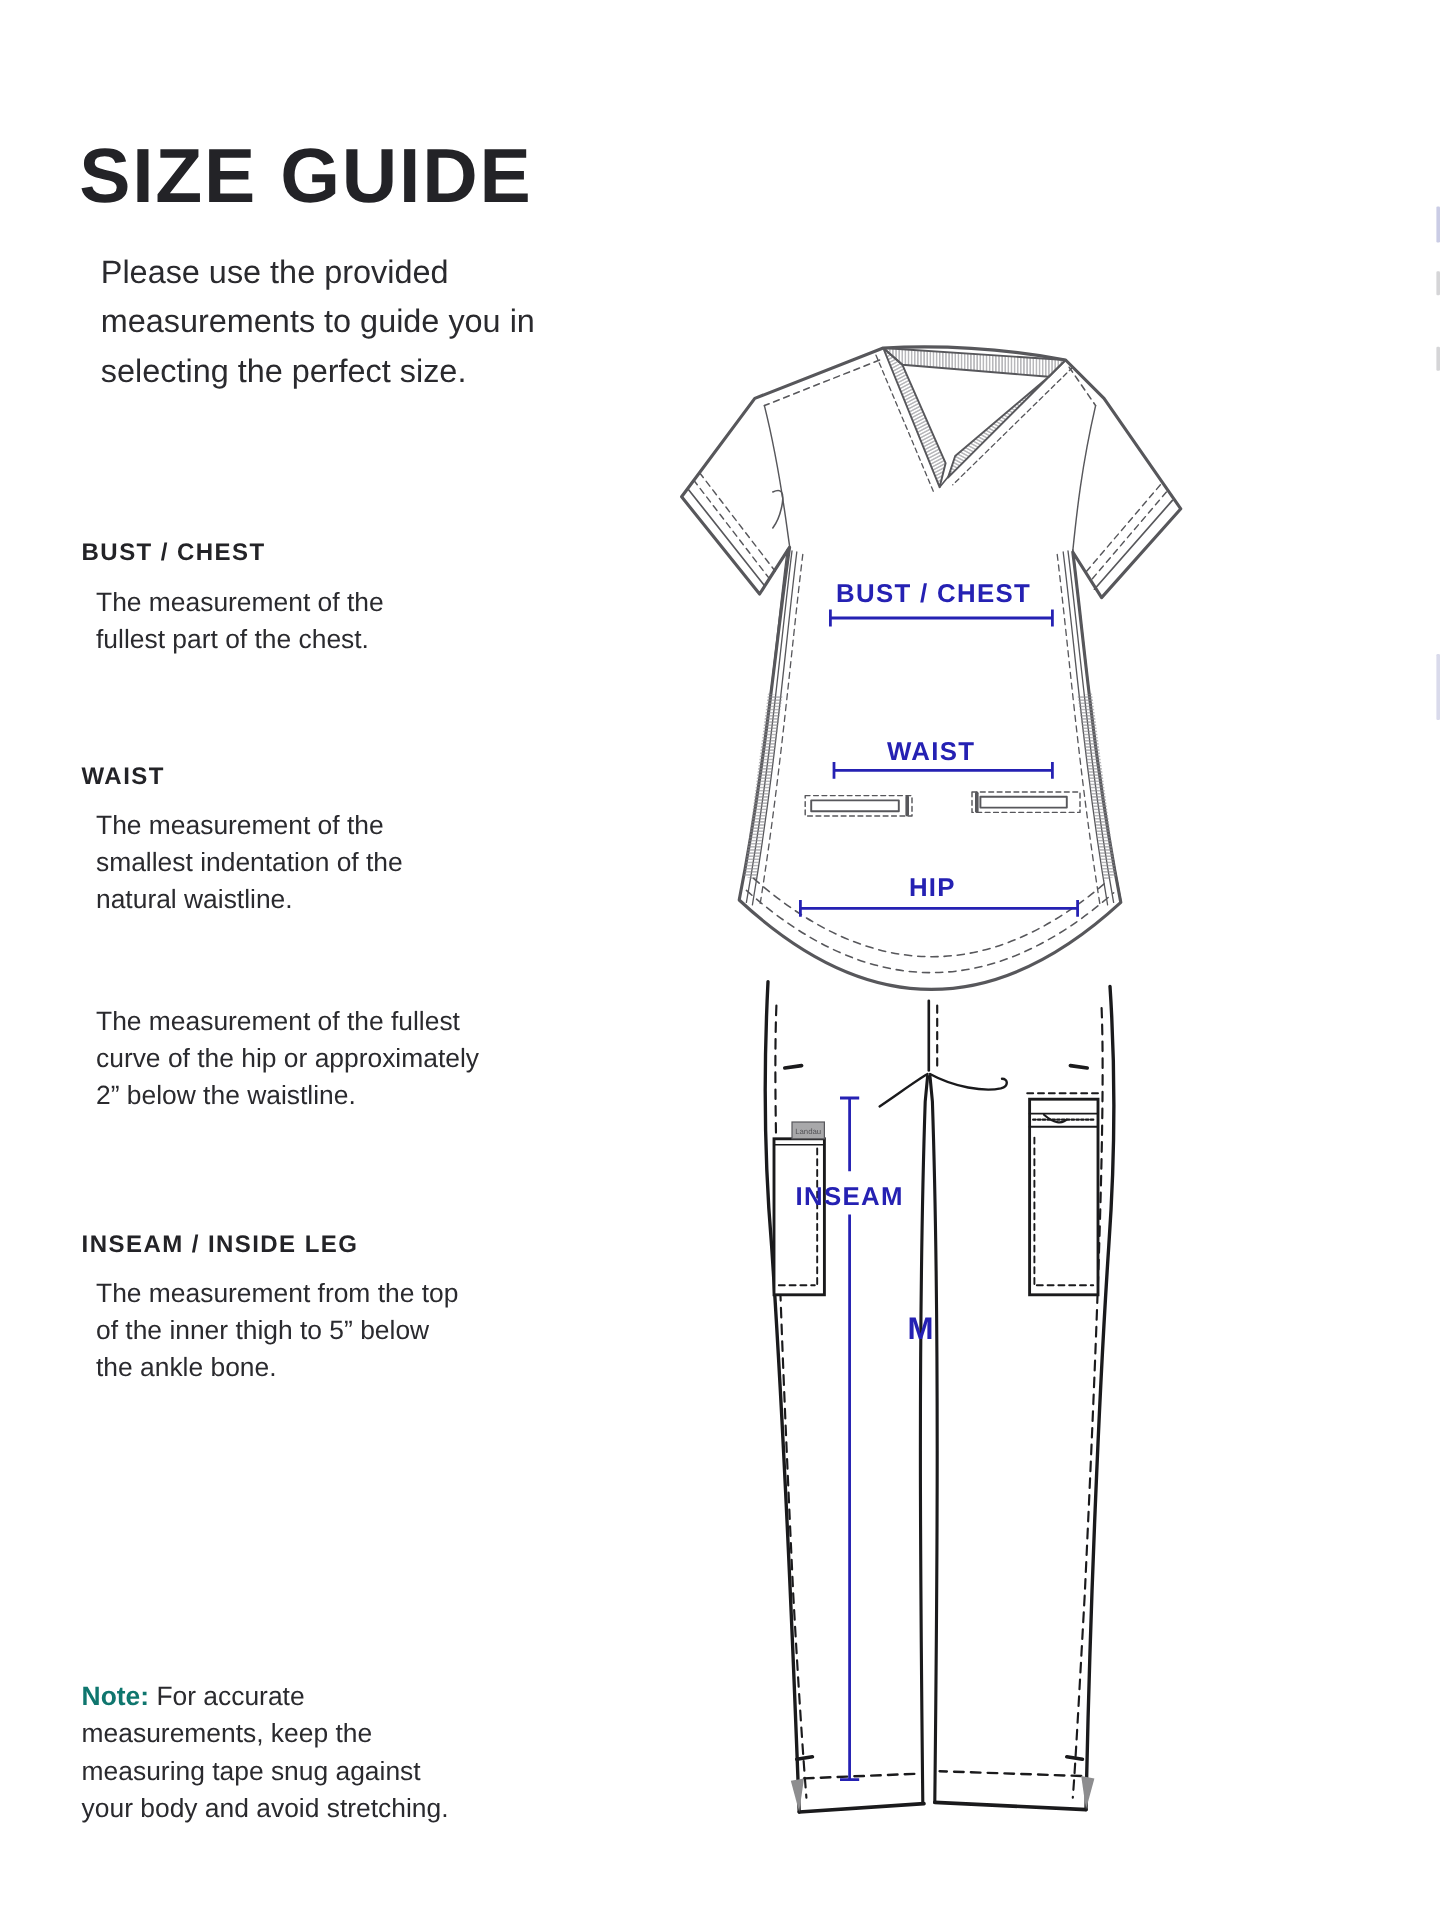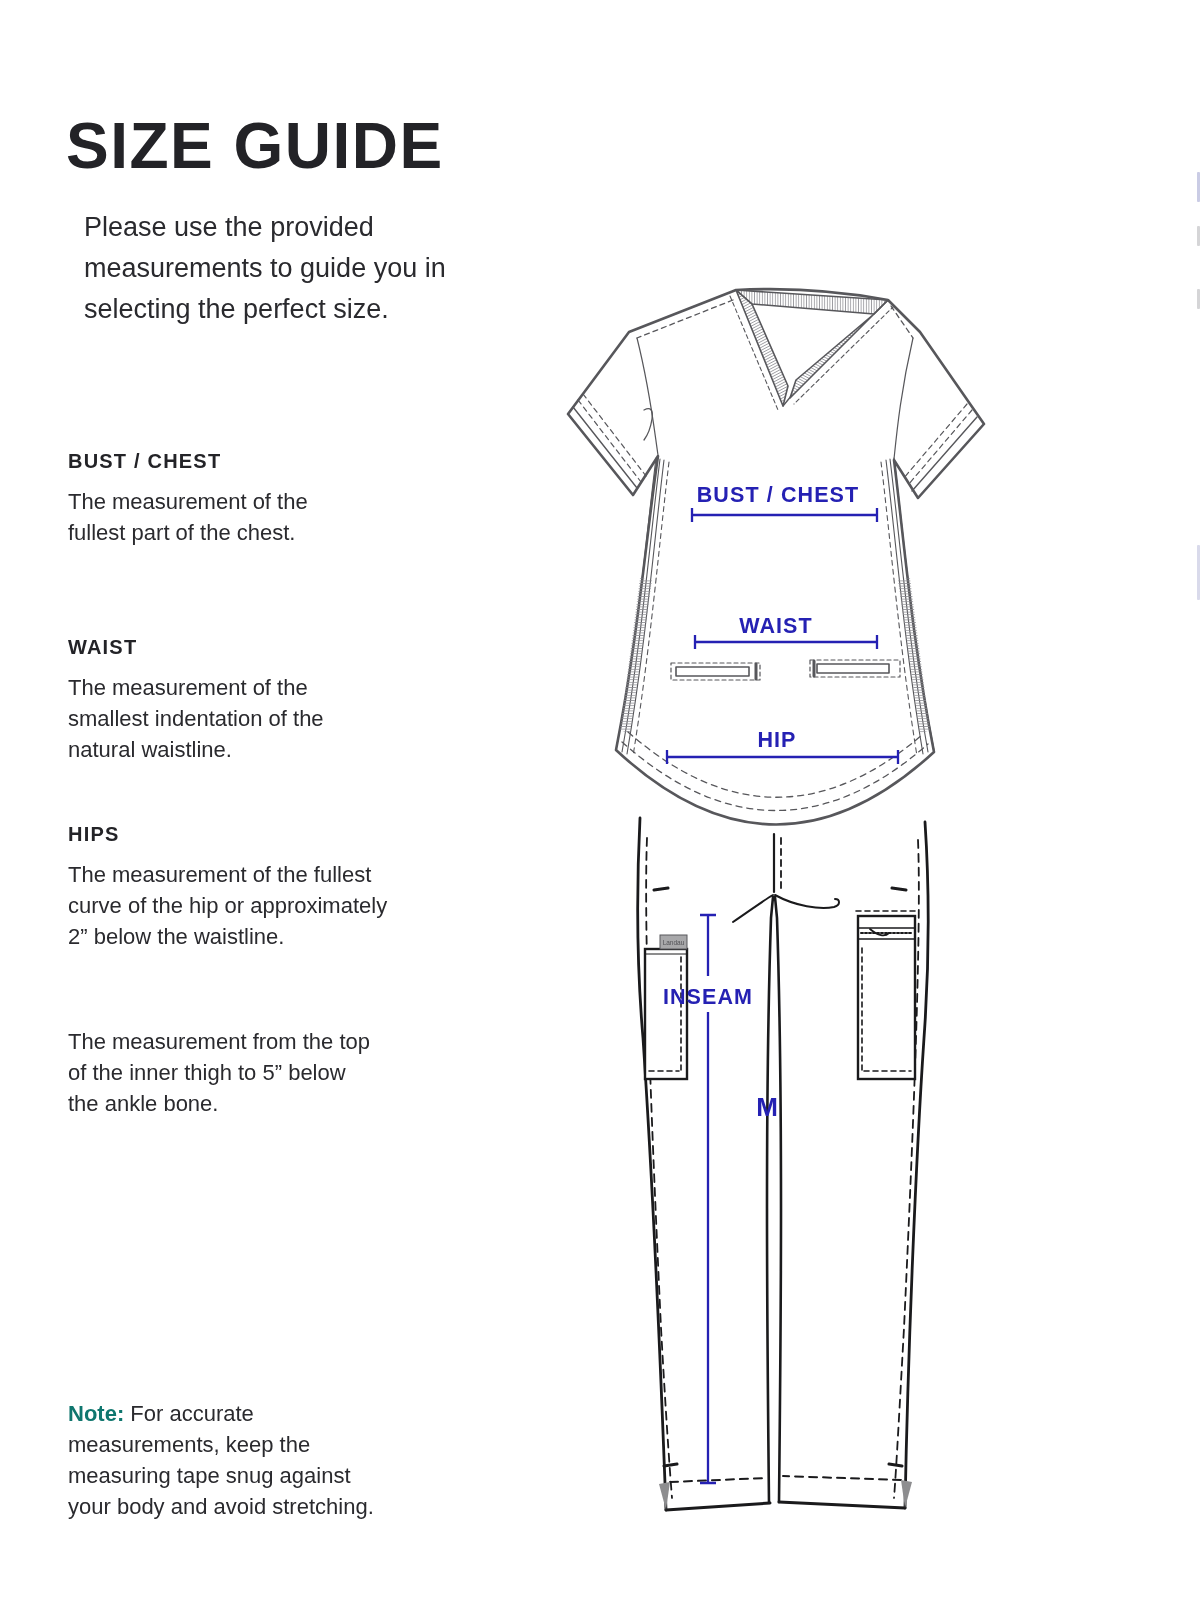--- a/index.html
+++ b/index.html
@@ -3,21 +3,21 @@
 <meta charset="utf-8">
 <style>
   html,body{margin:0;padding:0;background:#ffffff;}
   .page{position:relative;width:1200px;height:1600px;background:#ffffff;overflow:hidden;
         font-family:"Liberation Sans","DejaVu Sans",sans-serif;color:#2a2a2e;}
   .abs{position:absolute;}
   .title{left:66px;top:66px;font-size:64px;font-weight:700;letter-spacing:1.5px;color:#232327;}
   .intro{left:68px;top:180px;width:460px;font-size:27px;line-height:41px;white-space:pre-line;margin-left:16px;}
   .section{left:68px;width:420px;}
   .section h3{margin:0 0 13px 0;font-size:20px;font-weight:700;letter-spacing:1.2px;color:#232327;}
-  .section p{margin:0;font-size:22px;line-height:31px;white-space:pre-line;}
+  .section p{margin:12px;font-size:22px;line-height:31px;white-space:pre-line;}
   .sec-bust{top:450px;}
   .sec-waist{top:636px;}
   .sec-hips{top:823px;}
   .sec-inseam{top:1026px;}
   .note{left:68px;top:1376px;width:400px;font-size:22px;line-height:31px;white-space:pre-line;}
   .note strong{color:#0f766e;}
   .figure{left:540px;top:278px;width:500px;height:1250px;}
   .edge-mark{position:absolute;right:0;width:3px;border-radius:1px;opacity:.55;}
   .em1{top:172px;height:30px;background:#9fa3cf;}
   .em2{top:226px;height:20px;background:#b2b2b6;}
@@ -41,27 +41,27 @@
   </div>
 
   <div class="abs section sec-waist">
     <h3>WAIST</h3>
     <p>The measurement of the
 smallest indentation of the
 natural waistline.</p>
   </div>
 
   <div class="abs section sec-hips">
-    <h3>HIPS</h3>
     <p>The measurement of the fullest
 curve of the hip or approximately
 2” below the waistline.</p>
   </div>
 
   <div class="abs section sec-inseam">
+    <h3>INSEAM / INSIDE LEG</h3>
     <p>The measurement from the top
 of the inner thigh to 5” below
 the ankle bone.</p>
   </div>
 
   <p class="abs note"><strong>Note:</strong> <span>For accurate
 measurements, keep the
 measuring tape snug against
 your body and avoid stretching.</span></p>
 

